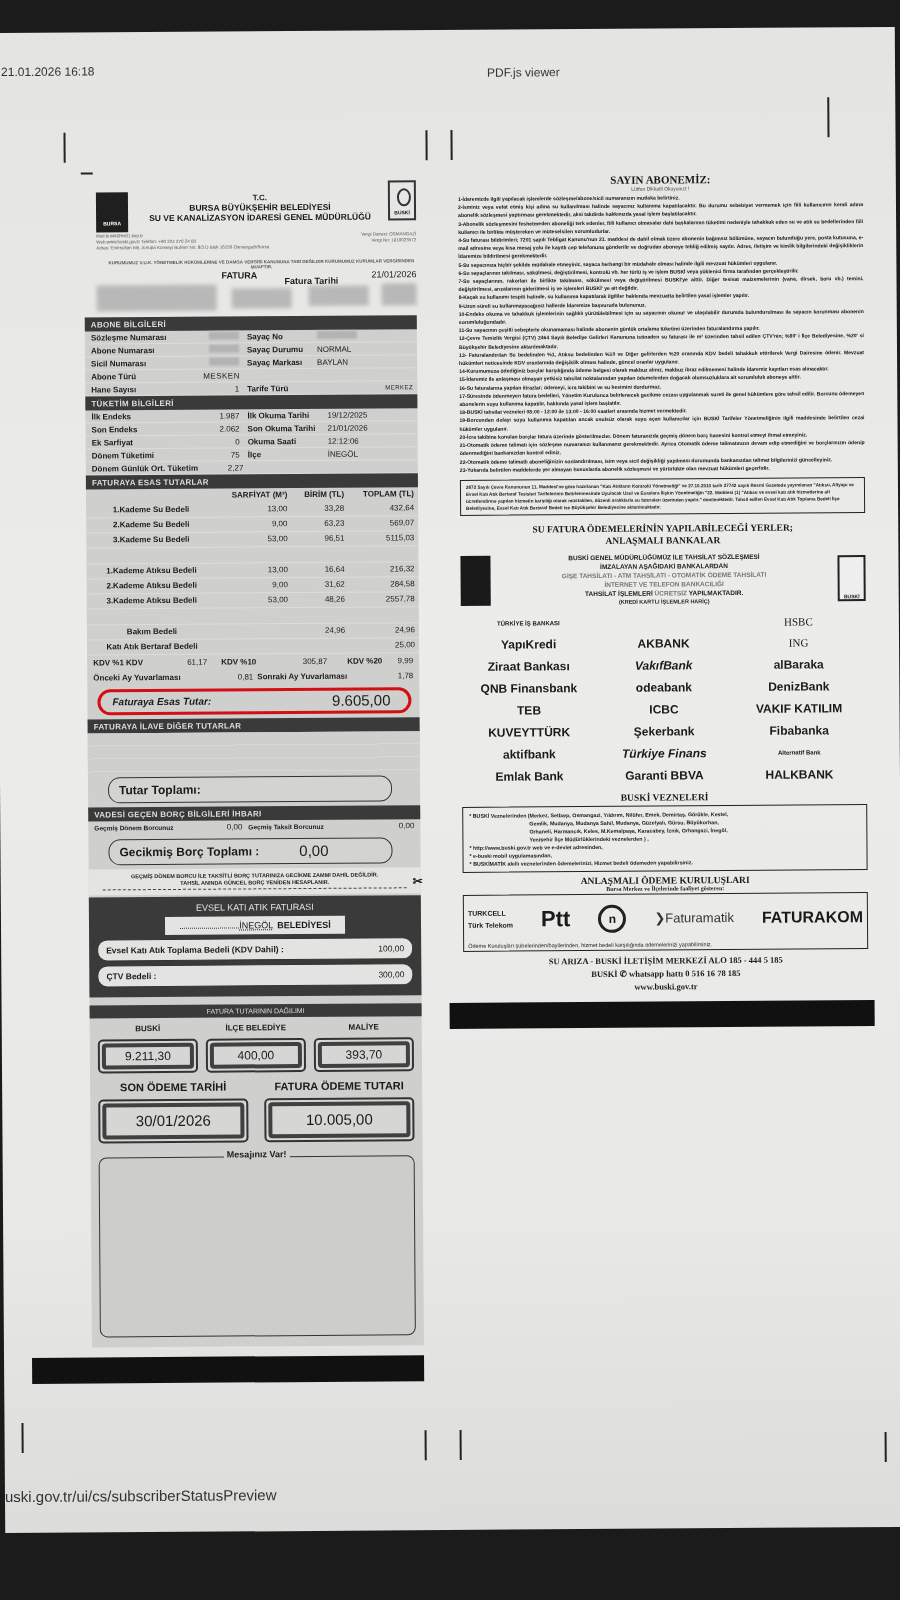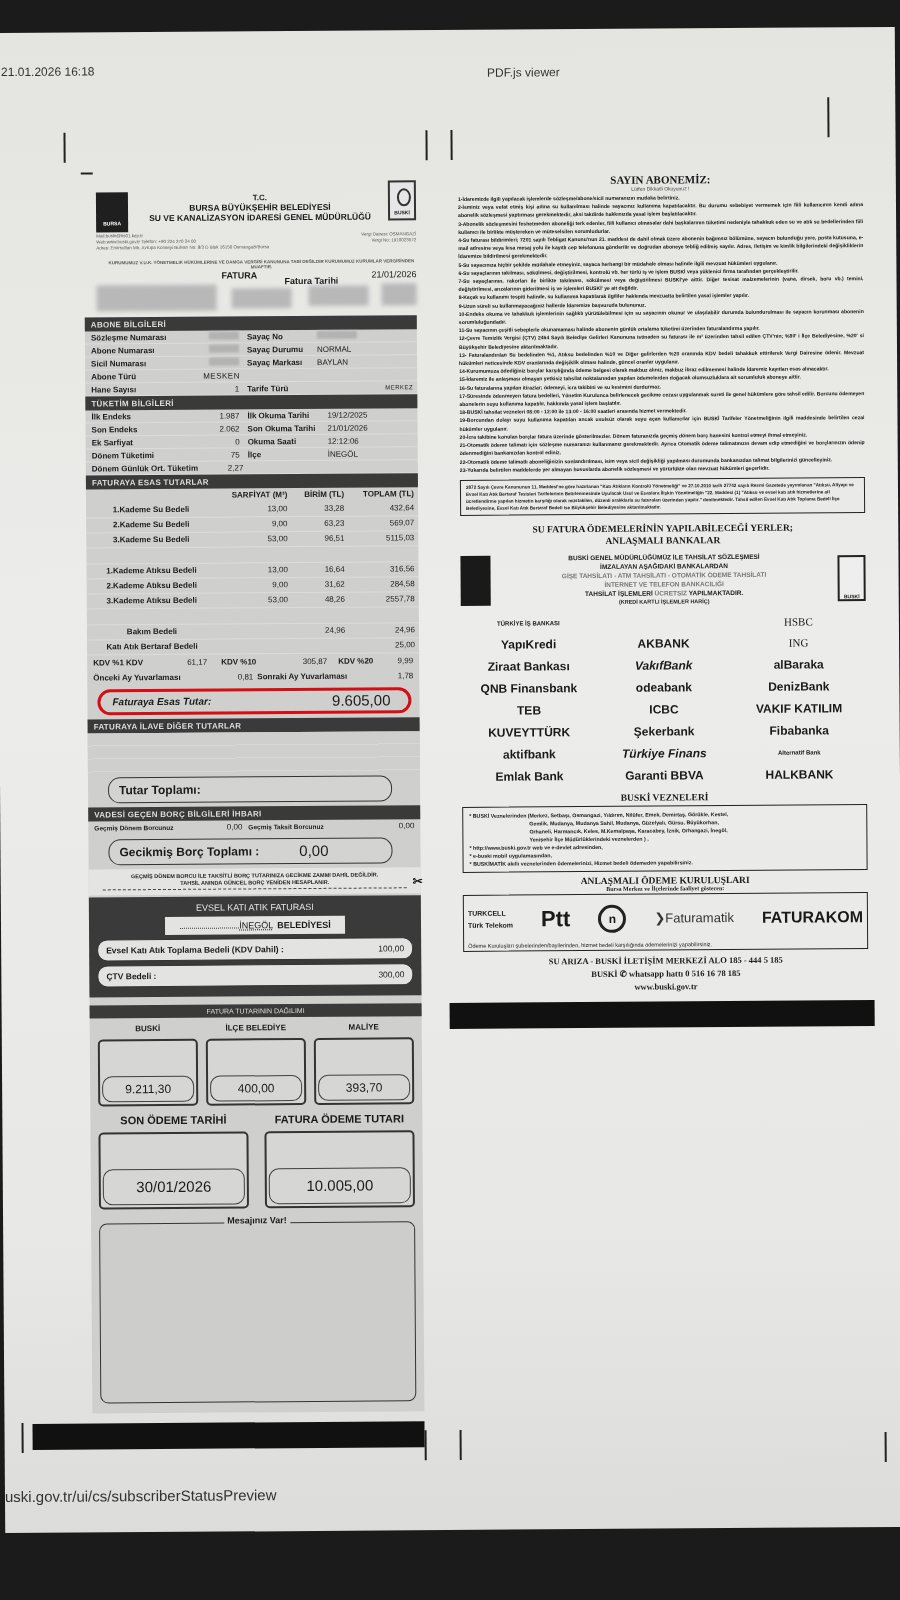--- a/index.html
+++ b/index.html
@@ -96,21 +96,21 @@
   .evsel .bel .dots { letter-spacing: -.5px; }
   .evsel .bel b { margin-left: 4px; }
   .evsel .pill2 { background: #e3e3e1; border: 1.5px solid #333; border-radius: 10px; margin: 4px 0; height: 22px; display: flex; align-items: center; justify-content: space-between; padding: 0 8px; font-size: 8.5px; }
   .evsel .pill2 b { font-weight: bold; }
 
   .dagilim-title { background: #3a3a3a; color: #ddd; font-size: 7px; text-align: center; padding: 3px; margin-top: 8px; }
   .dag-grid { display: flex; justify-content: space-between; padding: 6px 8px 0 8px; }
   .dag-col { width: 100px; text-align: center; }
   .dag-col .h { font-size: 8px; font-weight: bold; margin-bottom: 6px; }
   .box2 { border: 2px solid #333; border-radius: 5px; padding: 2px; background:#d6d6d4; }
-  .box2 .in { border: 1px solid #404040; border-radius: 10px; height: 26px; display: flex; align-items: center; justify-content: center; font-size: 12px; margin-top: 33px; }
+  .box2 .in { border: 4px solid #404040; border-radius: 4px; height: 26px; display: flex; align-items: center; justify-content: center; font-size: 12px; }
   .big-grid { display: flex; justify-content: space-between; padding: 8px 8px 0 8px; }
   .big-col { width: 150px; text-align: center; }
   .big-col .h { font-size: 11px; font-weight: bold; margin-bottom: 6px; }
   .big-col .box2 .in { height: 36px; font-size: 15px; text-align: right; }
 
   .msg { margin: 14px 8px 0 8px; border: 1.5px solid #333; border-radius: 8px; height: 180px; position: relative; background: #cdcdcb; }
   .msg .t { position: absolute; top: -8px; left: 50%; transform: translateX(-50%); background: #cfcfcd; padding: 0 3px; font-size: 9px; font-weight: bold; }
   .bill-bar { height: 26px; background: #111; margin-top: 10px; }
 
   
@@ -300,21 +300,21 @@
             <tr class="spacer">
               <td class="lbl"></td>
               <td class="num"></td>
               <td class="num"></td>
               <td class="num"></td>
             </tr>
             <tr>
               <td class="lbl">1.Kademe Atıksu Bedeli</td>
               <td class="num">13,00</td>
               <td class="num">16,64</td>
-              <td class="num">316,56</td>
+              <td class="num">216,32</td>
             </tr>
             <tr>
               <td class="lbl">2.Kademe Atıksu Bedeli</td>
               <td class="num">9,00</td>
               <td class="num">31,62</td>
               <td class="num">284,58</td>
             </tr>
             <tr>
               <td class="lbl">3.Kademe Atıksu Bedeli</td>
               <td class="num">53,00</td>
@@ -339,21 +339,21 @@
               <td class="num"></td>
               <td class="num">25,00</td>
             </tr>
           </tbody>
       </table>
       <div class="kdv-row">
         <b style="width:74px">KDV %1 KDV</b>
         <span style="width:40px;text-align:right">61,17</span>
         <b style="width:60px;padding-left:14px">KDV %10</b>
         <span style="width:60px;text-align:right">305,87</span>
-        <b style="width:56px;padding-left:11px">KDV %20</b>
+        <b style="width:56px;padding-left:20px">KDV %20</b>
         <span style="flex:1;text-align:right">9,99</span>
       </div>
       <div class="kdv-row">
         <b style="width:120px">Önceki Ay Yuvarlaması</b>
         <span style="width:40px;text-align:right">0,81</span>
         <b style="width:110px;padding-left:4px">Sonraki Ay Yuvarlaması</b>
         <span style="flex:1;text-align:right">1,78</span>
       </div>
       <div class="esas">
         <span class="l">Faturaya Esas Tutar:</span>

